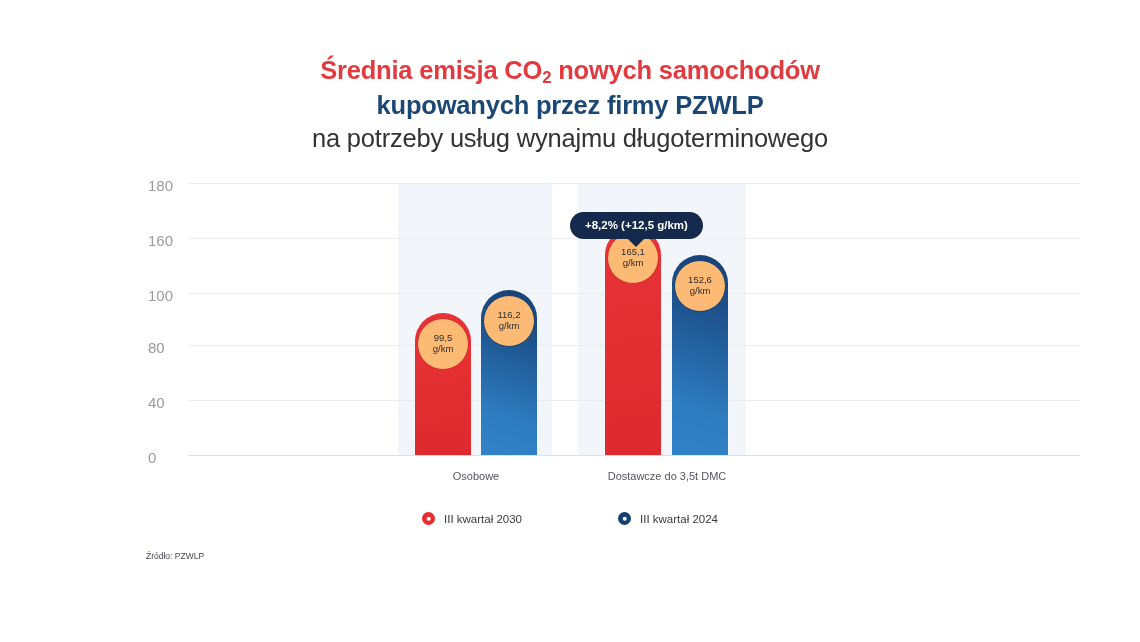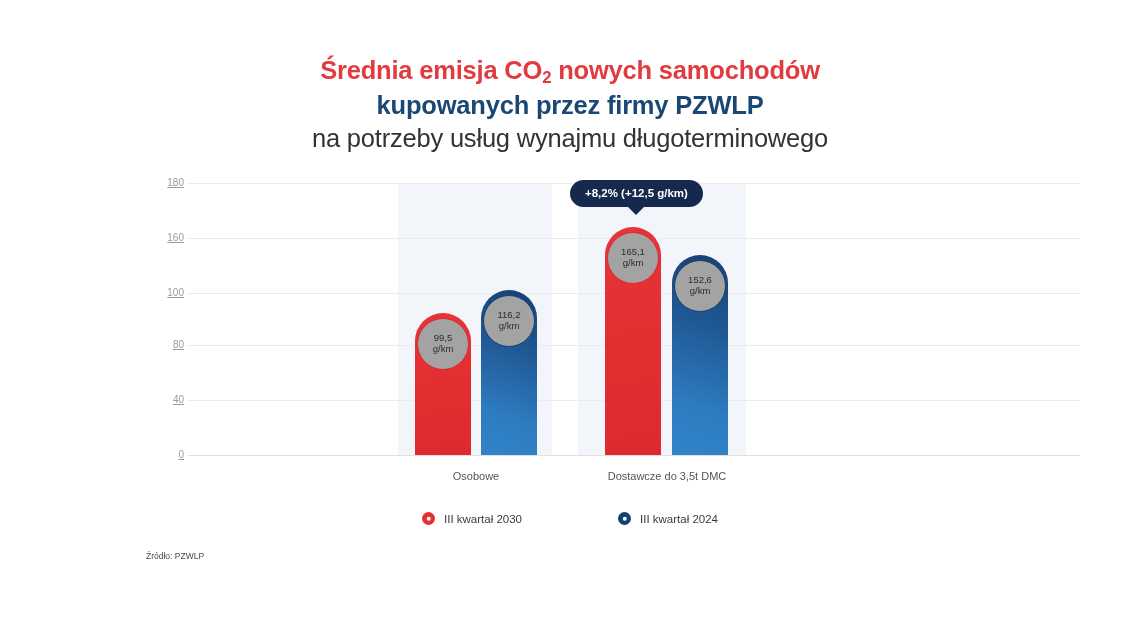--- a/index.html
+++ b/index.html
@@ -68,25 +68,23 @@
     left: 188px;
     width: 892px;
     height: 1px;
     background: #ECECEE;
   }
   .gridline.axis-zero { background: #E0E0E3; }
 
   .ytick {
     position: absolute;
     width: 36px;
-    text-align: right;
-    font-size: 10px;
+    font-size: 15px;
     color: #9A9AA2;
     font-family: "Liberation Sans", sans-serif;
-    text-decoration: underline;
   }
 
   
   .bar {
     position: absolute;
     width: 56px;
     border-top-left-radius: 28px;
     border-top-right-radius: 28px;
   }
   .bar.red {
@@ -94,21 +92,21 @@
   }
   .bar.blue {
     background: linear-gradient(200deg, #173F73 0%, #1F5894 35%, #2E7CC0 75%, #3183C9 100%);
   }
 
   .value-bubble {
     position: absolute;
     width: 52px;
     height: 52px;
     border-radius: 50%;
-    background: #a3a3a3;
+    background: #fdba74;
     display: flex;
     flex-direction: column;
     align-items: center;
     justify-content: center;
     line-height: 1.12;
     font-size: 9.5px;
     color: #2B2B30;
     text-align: center;
   }
   .value-bubble.red   { border: 1.6px solid #DE2A2E; }
@@ -117,20 +115,21 @@
   
   .callout {
     position: absolute;
     background: #14294B;
     color: #ffffff;
     font-size: 11.5px;
     font-weight: bold;
     border-radius: 15px;
     padding: 7px 15px 8px 15px;
     white-space: nowrap;
+    margin-top: 32px;
   }
   .callout::after {
     content: "";
     position: absolute;
     left: 50%;
     bottom: -8px;
     transform: translateX(-50%);
     width: 0;
     height: 0;
     border-left: 9px solid transparent;

